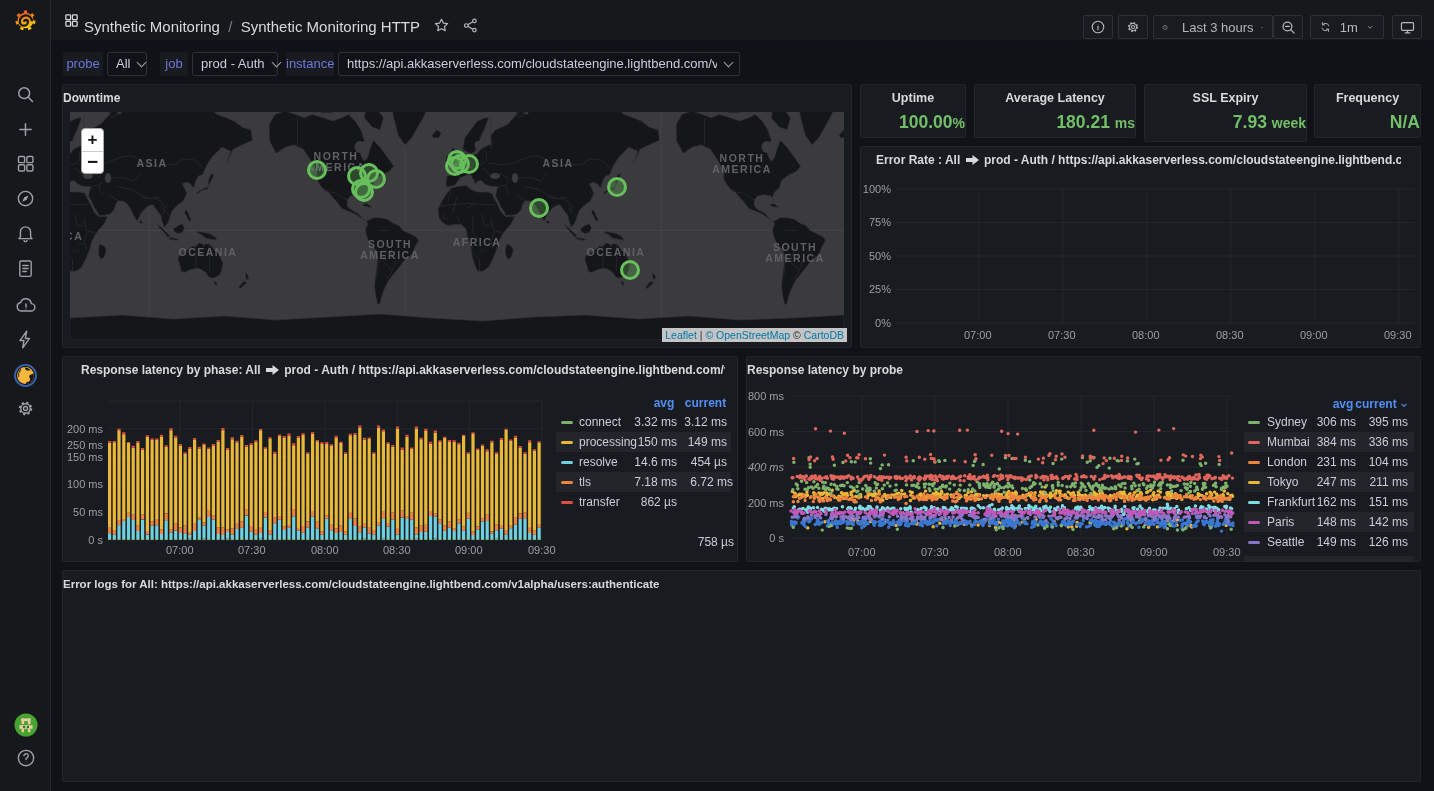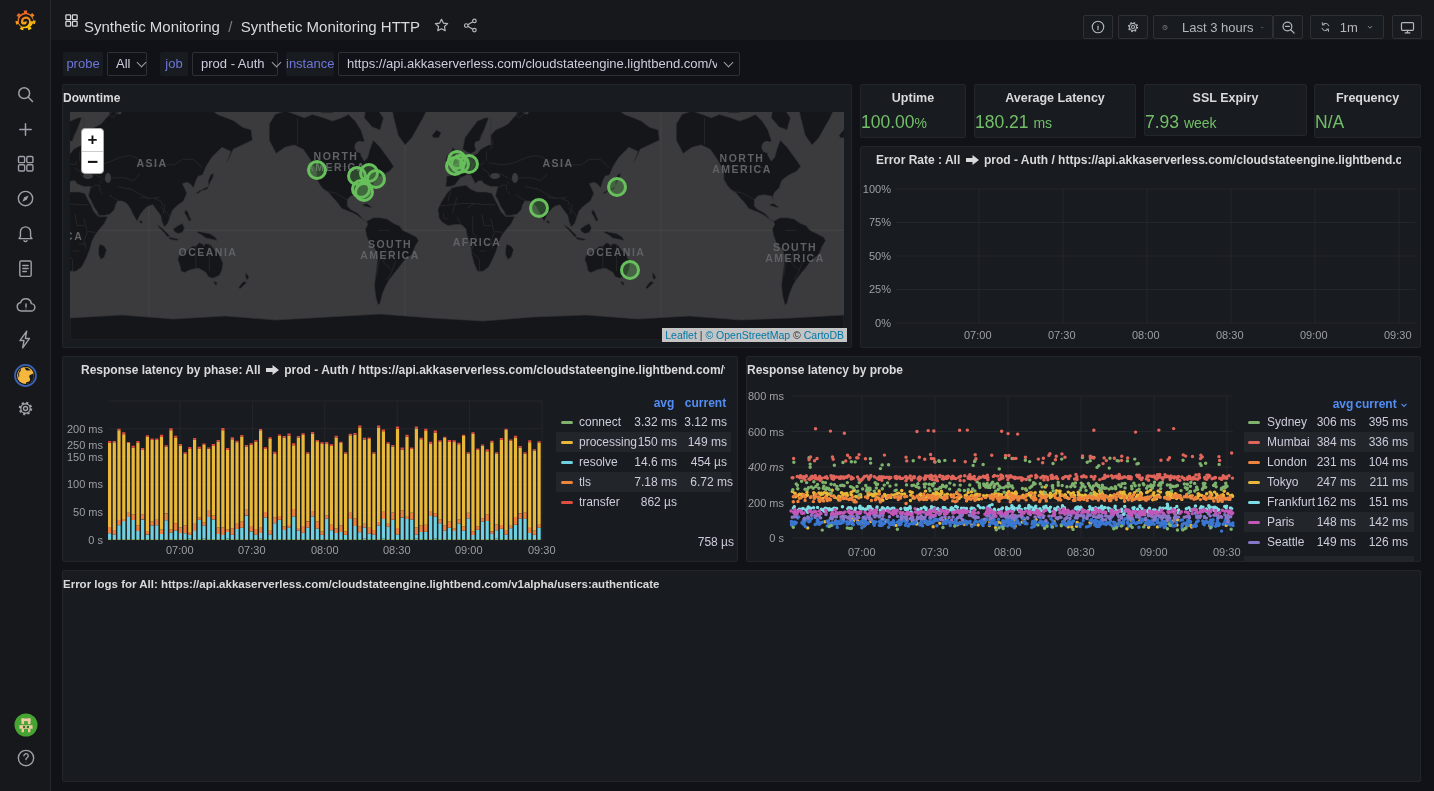--- a/index.html
+++ b/index.html
@@ -32,22 +32,22 @@
   
   .panel { position:absolute; background:#181b1f; border:1px solid #22252b;
     border-radius:2px; }
   .ptitle { position:absolute; top:0; left:0; right:0; height:26px; line-height:26px;
     text-align:left; font-size:12px; font-weight:600; color:#d8d9da;
     white-space:nowrap; overflow:hidden; }
   .axlab { position:absolute; font-size:11px; color:#9d9fa7; white-space:nowrap; }
   .axr { text-align:right; }
   .statt { position:absolute; left:0; right:0; top:6px; text-align:center;
     font-size:12.5px; font-weight:600; color:#d8d9da; }
-  .statv { position:absolute; left:0; right:0; top:27px; text-align:left;
-    font-size:17.5px; font-weight:400; color:#73bf69; }
+  .statv { position:absolute; left:0; right:0; top:27px; text-align:right;
+    font-size:17.5px; font-weight:700; color:#73bf69; }
   .statv .unit { font-size:14px; }
   .legrow { position:absolute; height:20px; line-height:20px; font-size:12px; color:#ccccdc; }
   .zebra { background:rgba(204,204,220,0.06); }
   .dash { position:absolute; top:8.5px; width:12px; height:3.5px; border-radius:2px; }
   .lname { position:absolute; left:23px; }
   .lv { position:absolute; text-align:right; white-space:nowrap; }
   .lhead { position:absolute; font-size:12px; font-weight:600; color:#538ef5; }
   .arrowi { display:inline-block; vertical-align:-1px; margin:0 2px; }
 </style>
 </head>
@@ -271,21 +271,21 @@
 </div>
 
 <div class="panel" style="left:860px;top:84px;width:106px;height:54px;">
   <div class="statt">Uptime</div>
   <div class="statv">100.00<span class="unit">%</span></div>
 </div>
 <div class="panel" style="left:974px;top:84px;width:162px;height:54px;">
   <div class="statt">Average Latency</div>
   <div class="statv">180.21 <span class="unit">ms</span></div>
 </div>
-<div class="panel" style="left:1144px;top:84px;width:163px;height:52px;">
+<div class="panel" style="left:1144px;top:84px;width:163px;height:58px;">
   <div class="statt">SSL Expiry</div>
   <div class="statv">7.93 <span class="unit">week</span></div>
 </div>
 <div class="panel" style="left:1314px;top:84px;width:107px;height:54px;">
   <div class="statt">Frequency</div>
   <div class="statv">N/A</div>
 </div>
 
 <div class="panel" style="left:860px;top:146px;width:561px;height:202px;">
   <div class="ptitle" style="text-align:left;padding-left:15px;right:auto;width:540px;">Error Rate : All <svg class="arrowi" width="13" height="10" viewBox="0 0 13 10">

